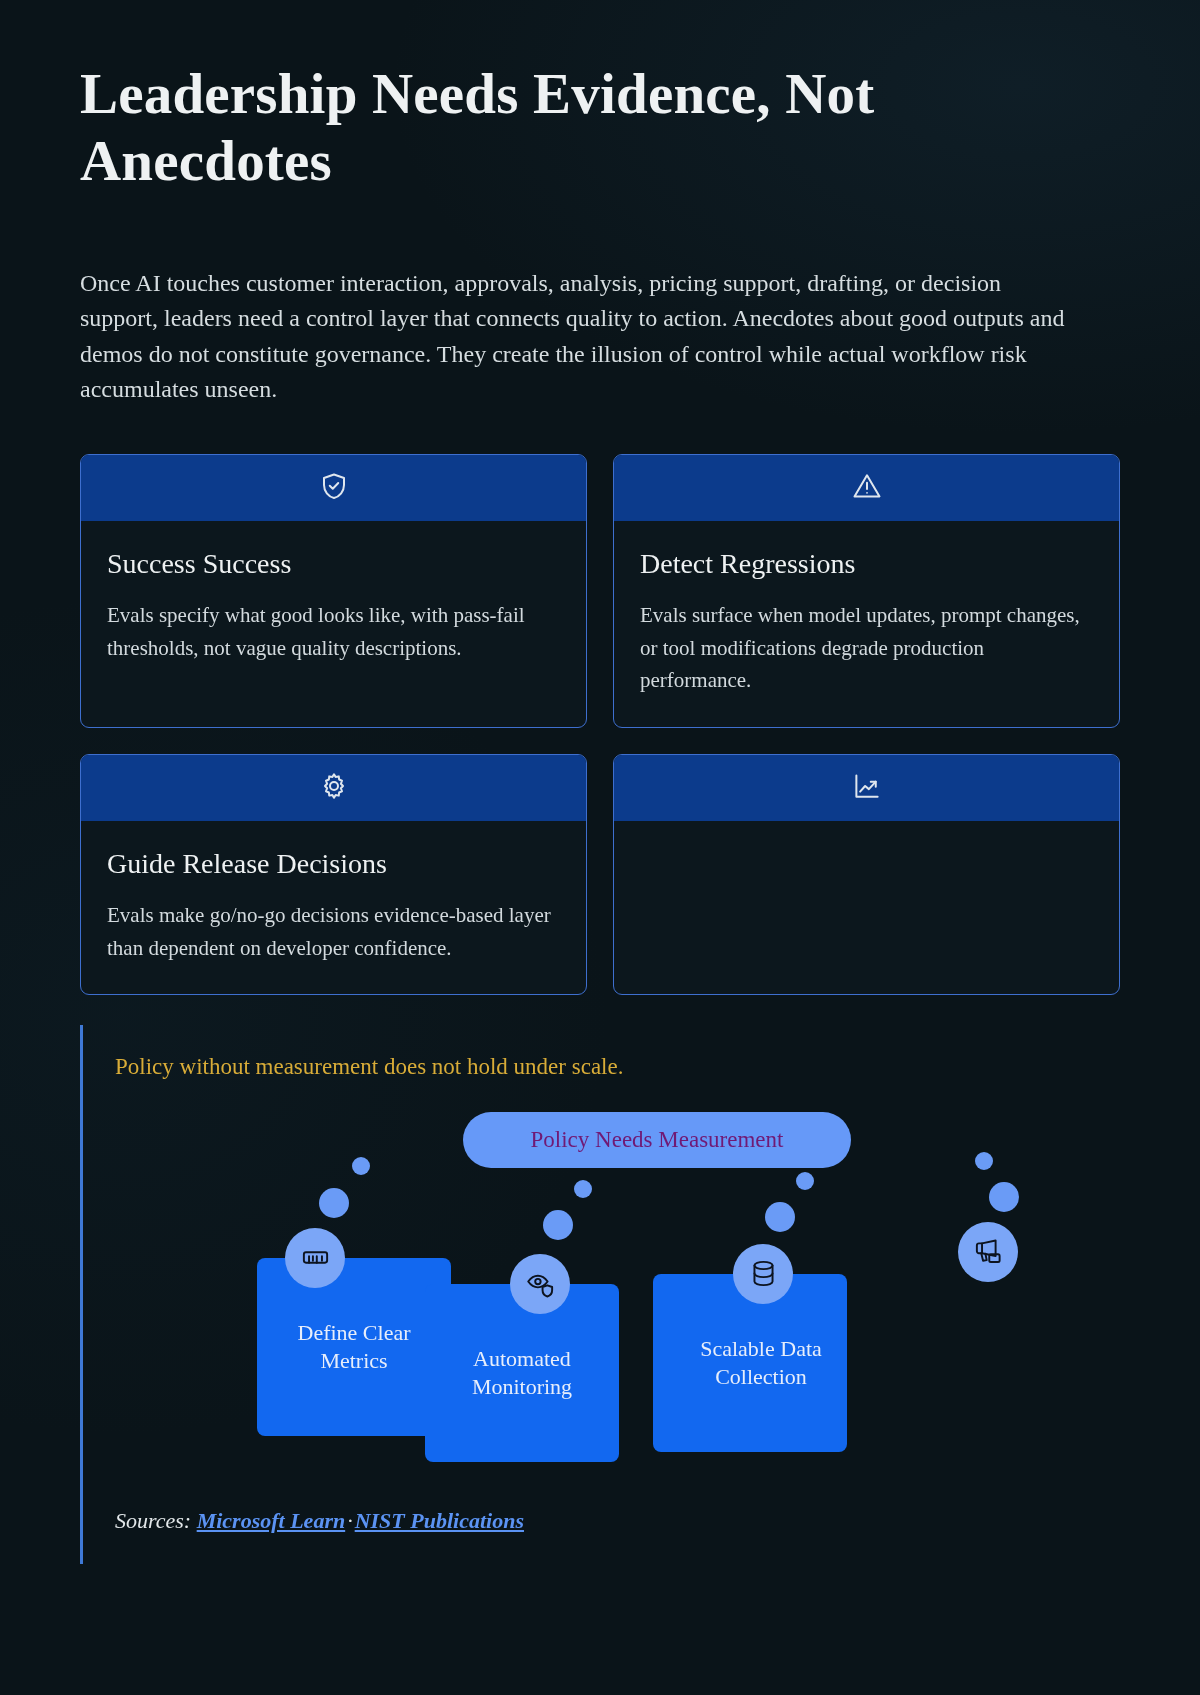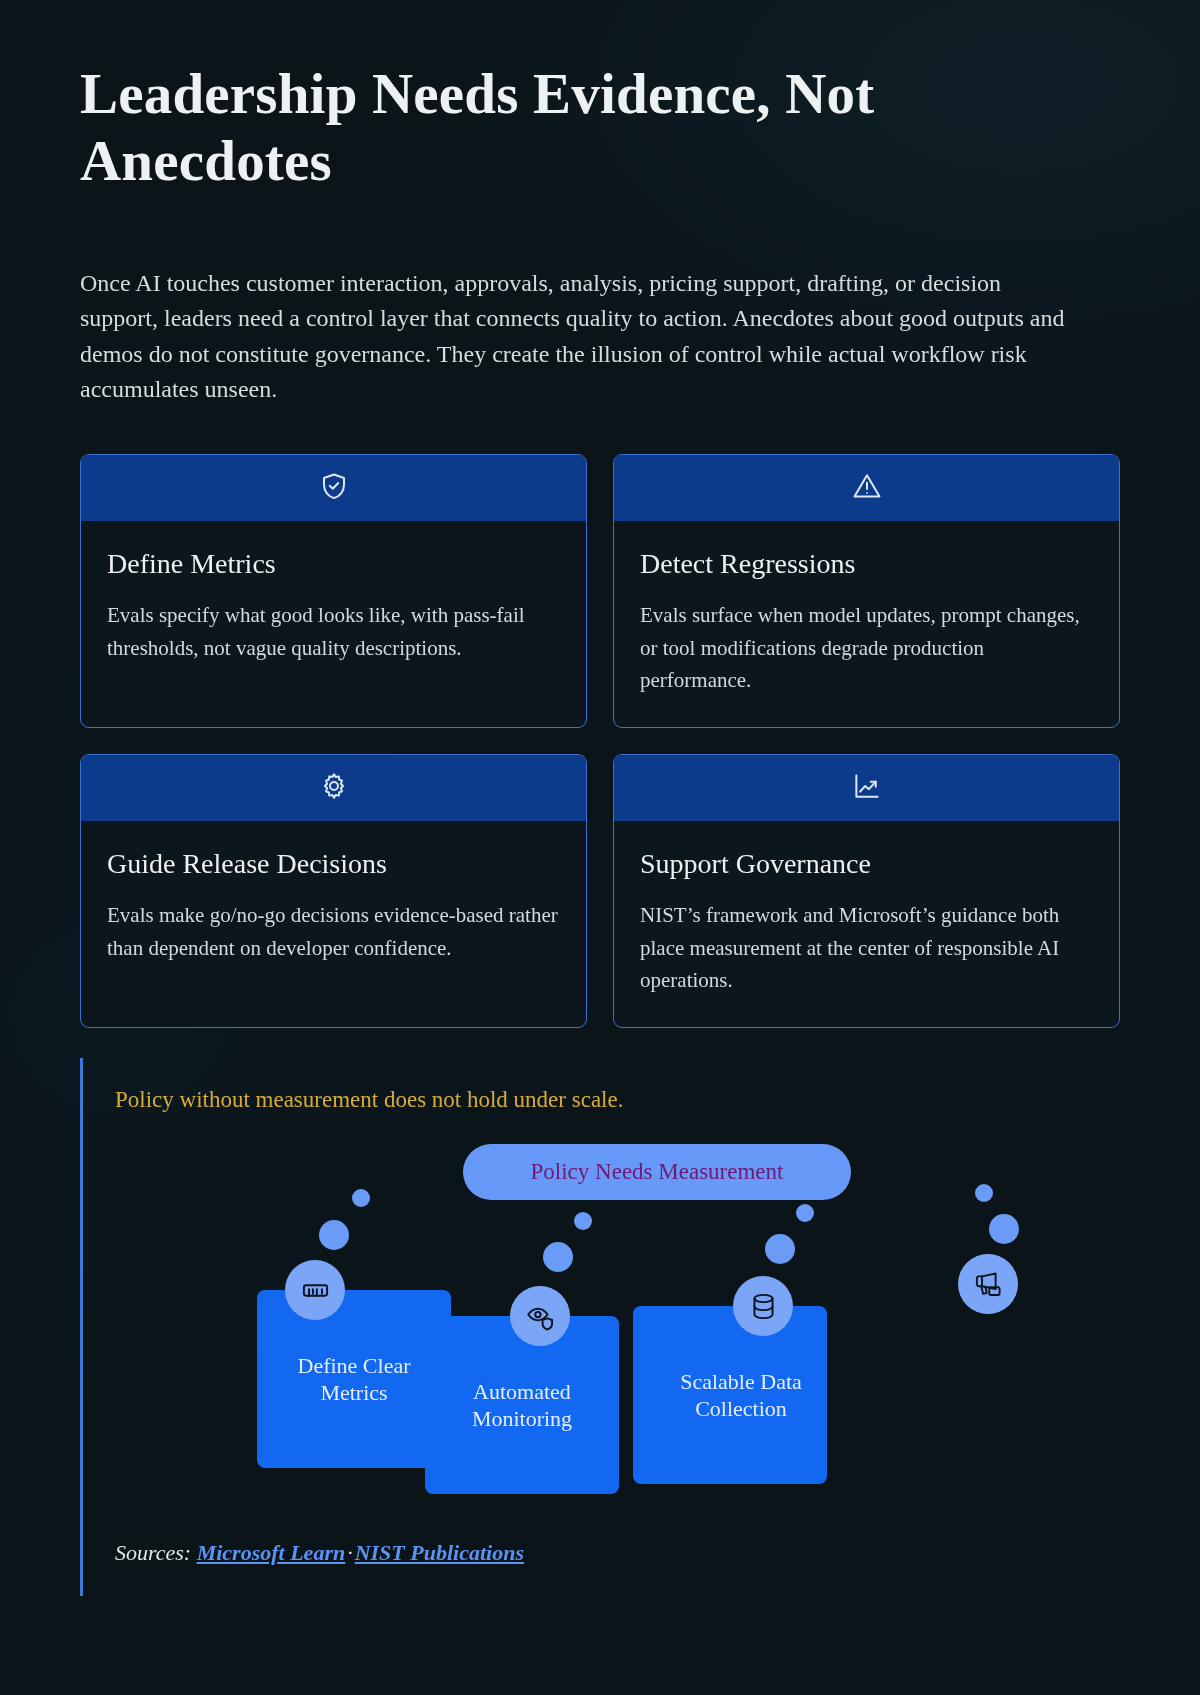--- a/index.html
+++ b/index.html
@@ -143,21 +143,21 @@
     align-items: center;
     justify-content: center;
     text-align: center;
     font-size: 22px;
     line-height: 1.25;
     padding: 0 14px;
   }
 
   .node-1 { left: 102px;  top: 146px; height: 178px; margin-left: 40px; }
   .node-2 { left: 310px;  top: 172px; height: 178px; }
-  .node-3 { left: 518px;  top: 162px; height: 178px; padding-left: 36px; }
+  .node-3 { left: 538px;  top: 162px; height: 178px; padding-left: 36px; }
   .node-4 { left: 760px;  top: 140px; height: 178px; }
 
   .ico {
     position: absolute;
     width: 60px;
     height: 60px;
     border-radius: 50%;
     background: #7ba6f7;
     display: flex;
     align-items: center;
@@ -219,21 +219,21 @@
     <div class="card">
       <div class="card-header">
         <span>
           <svg viewBox="0 0 24 24">
               <path d="M12 2.8 20 5.6v5.6c0 5-3.4 9.2-8 10.4-4.6-1.2-8-5.4-8-10.4V5.6z"></path>
               <path d="M8.6 11.8l2.4 2.4 4.4-4.6"></path>
             </svg>
         </span>
       </div>
       <div class="card-body">
-        <div class="card-title">Define Metrics</div>
+        <div class="card-title">Success Success</div>
         <div class="card-text">Evals specify what good looks like, with pass-fail thresholds, not vague quality descriptions.</div>
       </div>
     </div>
 
     <div class="card">
       <div class="card-header">
         <span>
           <svg viewBox="0 0 24 24">
               <path d="M12 3.4 22 20.4H2z"></path>
               <path d="M12 9.4v5"></path>
@@ -251,38 +251,34 @@
       <div class="card-header">
         <span>
           <svg viewBox="0 0 24 24">
               <circle cx="12" cy="12" r="3.2"></circle>
               <path d="M12 2.6l1.3 2.2 2.5-.5.3 2.5 2.3 1-.9 2.4 1.7 1.8-1.7 1.8.9 2.4-2.3 1-.3 2.5-2.5-.5L12 21.4l-1.3-2.2-2.5.5-.3-2.5-2.3-1 .9-2.4L4.8 12l1.7-1.8-.9-2.4 2.3-1 .3-2.5 2.5.5z"></path>
             </svg>
         </span>
       </div>
       <div class="card-body">
         <div class="card-title">Guide Release Decisions</div>
-        <div class="card-text">Evals make go/no-go decisions evidence-based rather than dependent on developer confidence.</div>
+        <div class="card-text">Evals make go/no-go decisions evidence-based layer than dependent on developer confidence.</div>
       </div>
     </div>
 
     <div class="card">
       <div class="card-header">
         <span>
           <svg viewBox="0 0 24 24">
               <path d="M3.5 3.5v17h17"></path>
               <path d="M6.5 16.5l4-4.5 3 2.5 5.5-6"></path>
               <path d="M15 8.5h4v4"></path>
             </svg>
         </span>
       </div>
-      <div class="card-body">
-        <div class="card-title">Support Governance</div>
-        <div class="card-text">NIST’s framework and Microsoft’s guidance both place measurement at the center of responsible AI operations.</div>
-      </div>
     </div>
 
   </div>
 
   <div class="callout-block">
     <div class="callout-text">Policy without measurement does not hold under scale.</div>
 
     <div class="diagram">
 
       <div class="pill">Policy Needs Measurement</div>

